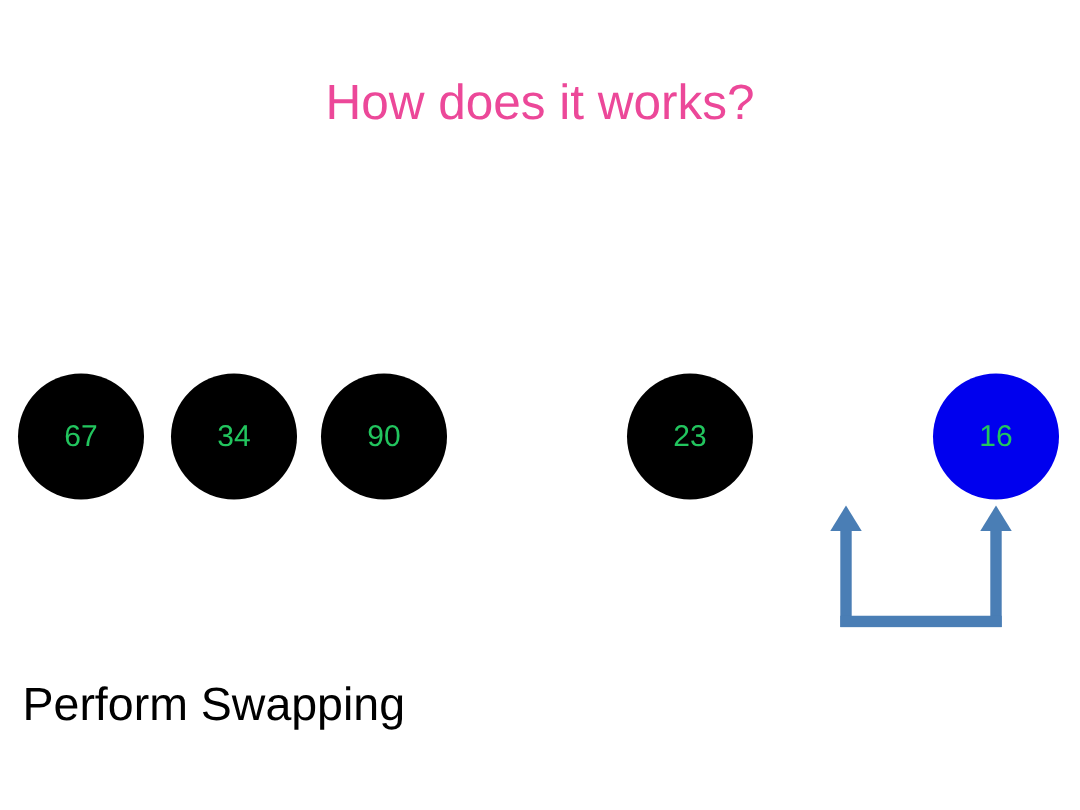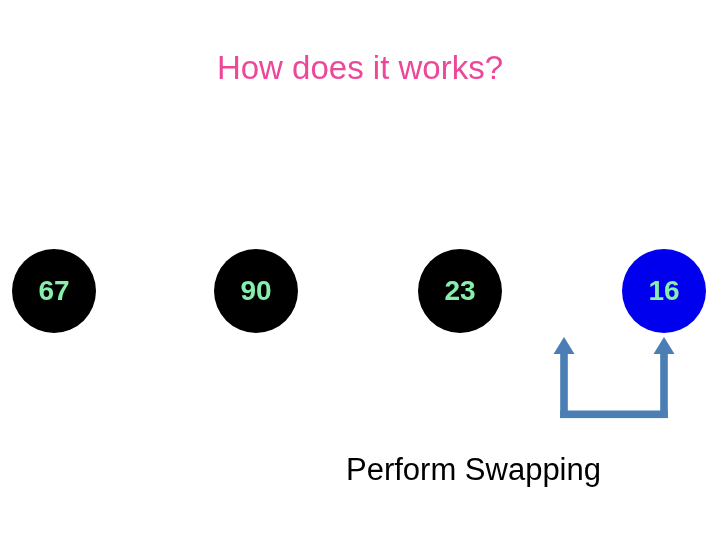--- a/index.html
+++ b/index.html
@@ -43,61 +43,65 @@
     top: 0;
     width: 84px;
     height: 84px;
     border-radius: 50%;
     display: flex;
     align-items: center;
     justify-content: center;
     box-sizing: border-box;
   }
   .node-label {
-    font-size: 28px;
+    font-size: 20px;
     line-height: 28px;
-    color: #86efac;
-    font-weight: bold;
+    color: #22c55e;
+    font-weight: normal;
     user-select: none;
   }
   .swap-arrow {
     position: absolute;
     left: 540px;
     top: 334px;
     width: 148px;
     height: 90px;
   }
   .swap-arrow svg {
     display: block;
   }
   .caption {
     position: absolute;
     left: 0;
     top: 450px;
     width: 601px;
-    text-align: right;
+    text-align: left;
     font-size: 31px;
     line-height: 40px;
     color: #000000;
     font-weight: normal;
+    padding-left: 15px;
   }
 </style>
 </head>
 <body>
 
 <div class="slide">
 
   <div class="slide-title">How does it works?</div>
 
   <div class="array-row">
 
     <div class="node" style="left:12px; background:#000000;">
       <span class="node-label">67</span>
     </div>
 
+    <div class="node" style="left:114px; background:#000000;">
+      <span class="node-label">34</span>
+    </div>
 
     <div class="node" style="left:214px; background:#000000;text-align:center;">
       <span class="node-label">90</span>
     </div>
 
 
     <div class="node" style="left:418px; background:#000000;">
       <span class="node-label">23</span>
     </div>
 

